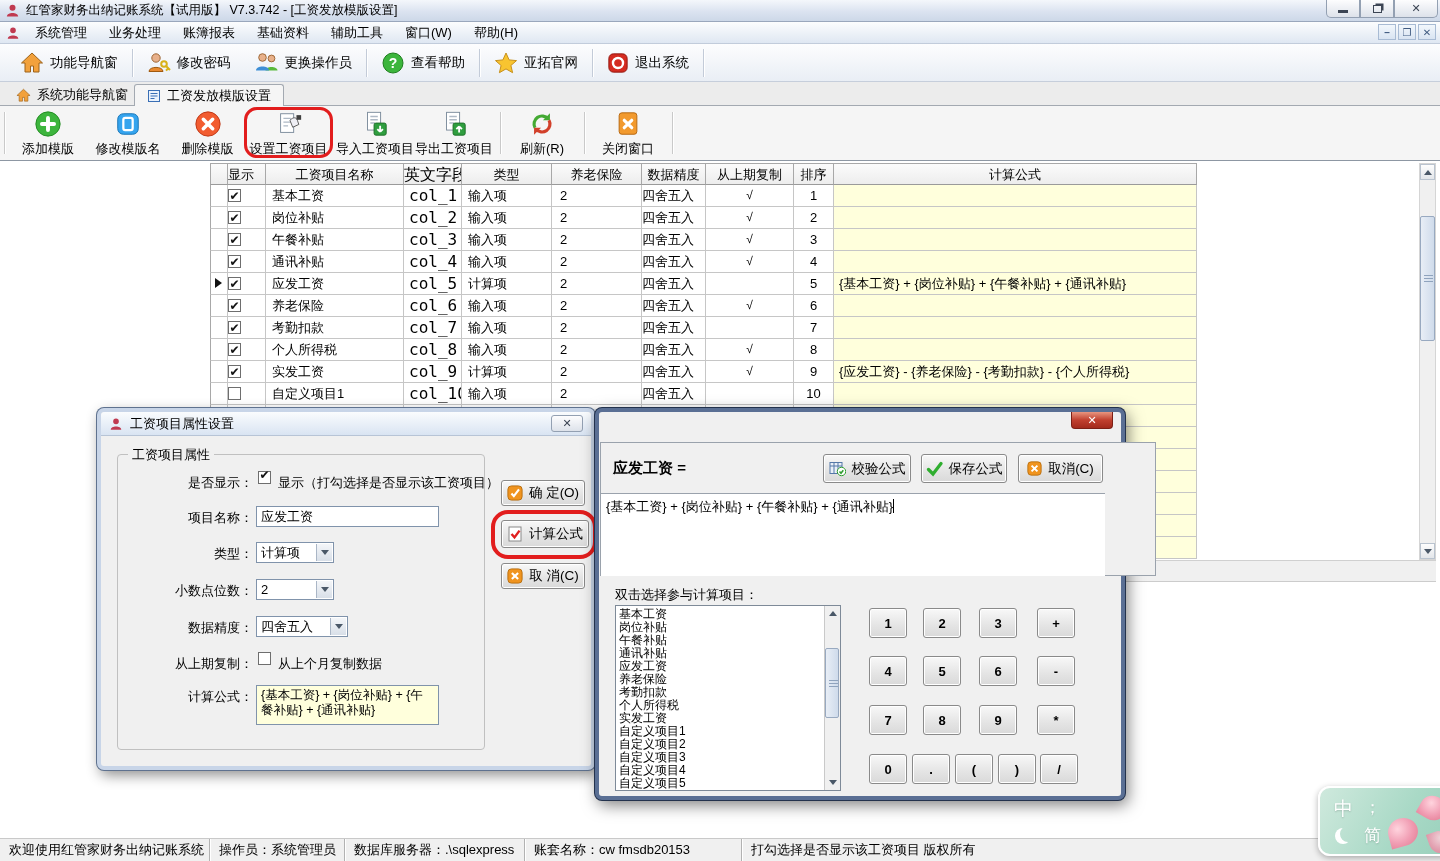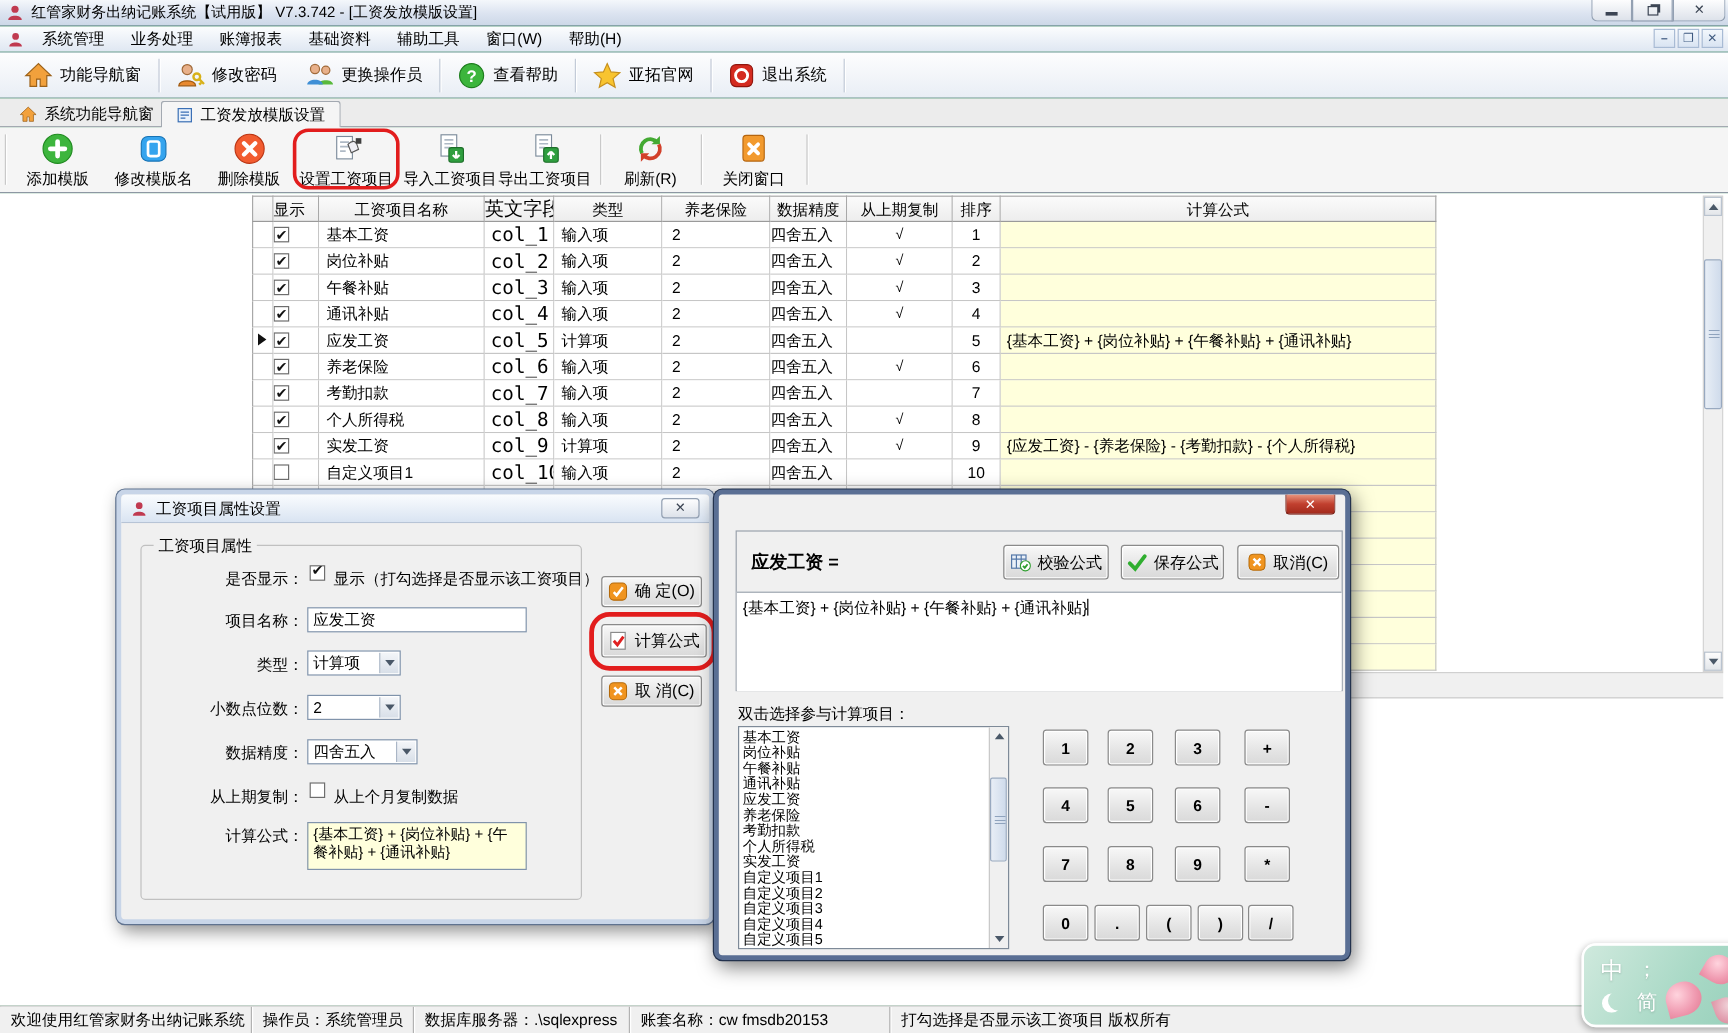--- a/index.html
+++ b/index.html
@@ -635,21 +635,21 @@
         </span>
       <span>取 消(C)</span>
     </div>
 
     <div class="abs redring" style="left:390px;top:98px;width:106px;height:49px;border-width:4px;border-radius:17px"></div>
   </div>
 
   <div class="abs dlg dlg2">
     <div class="dlgclose red">✕</div>
 
-    <div class="d2box" style="left:14px;top:30px;width:506px;height:134px">
+    <div class="d2box" style="left:1px;top:30px;width:556px;height:134px">
       <div class="abs" style="left:12px;top:16px;font-size:15px;font-weight:bold">应发工资 =</div>
       <div class="btn" style="left:222px;top:11px;width:88px;height:29px">
         <span class="icon">
             <svg width="17" height="17" viewBox="0 0 17 17">
               <rect x="1" y="2.5" width="12" height="11" fill="#eaf0f8" stroke="#5578a8"></rect>
               <path d="M1 6h12M5 2.5v11M9 2.5v11" stroke="#5578a8"></path>
               <circle cx="12.5" cy="11.5" r="4.2" fill="#fff" stroke="#2f9e2f"></circle>
               <path d="M10.5 11.5l1.5 1.7 2.3-3" stroke="#2f9e2f" stroke-width="1.6" fill="none"></path>
             </svg>
           </span>

